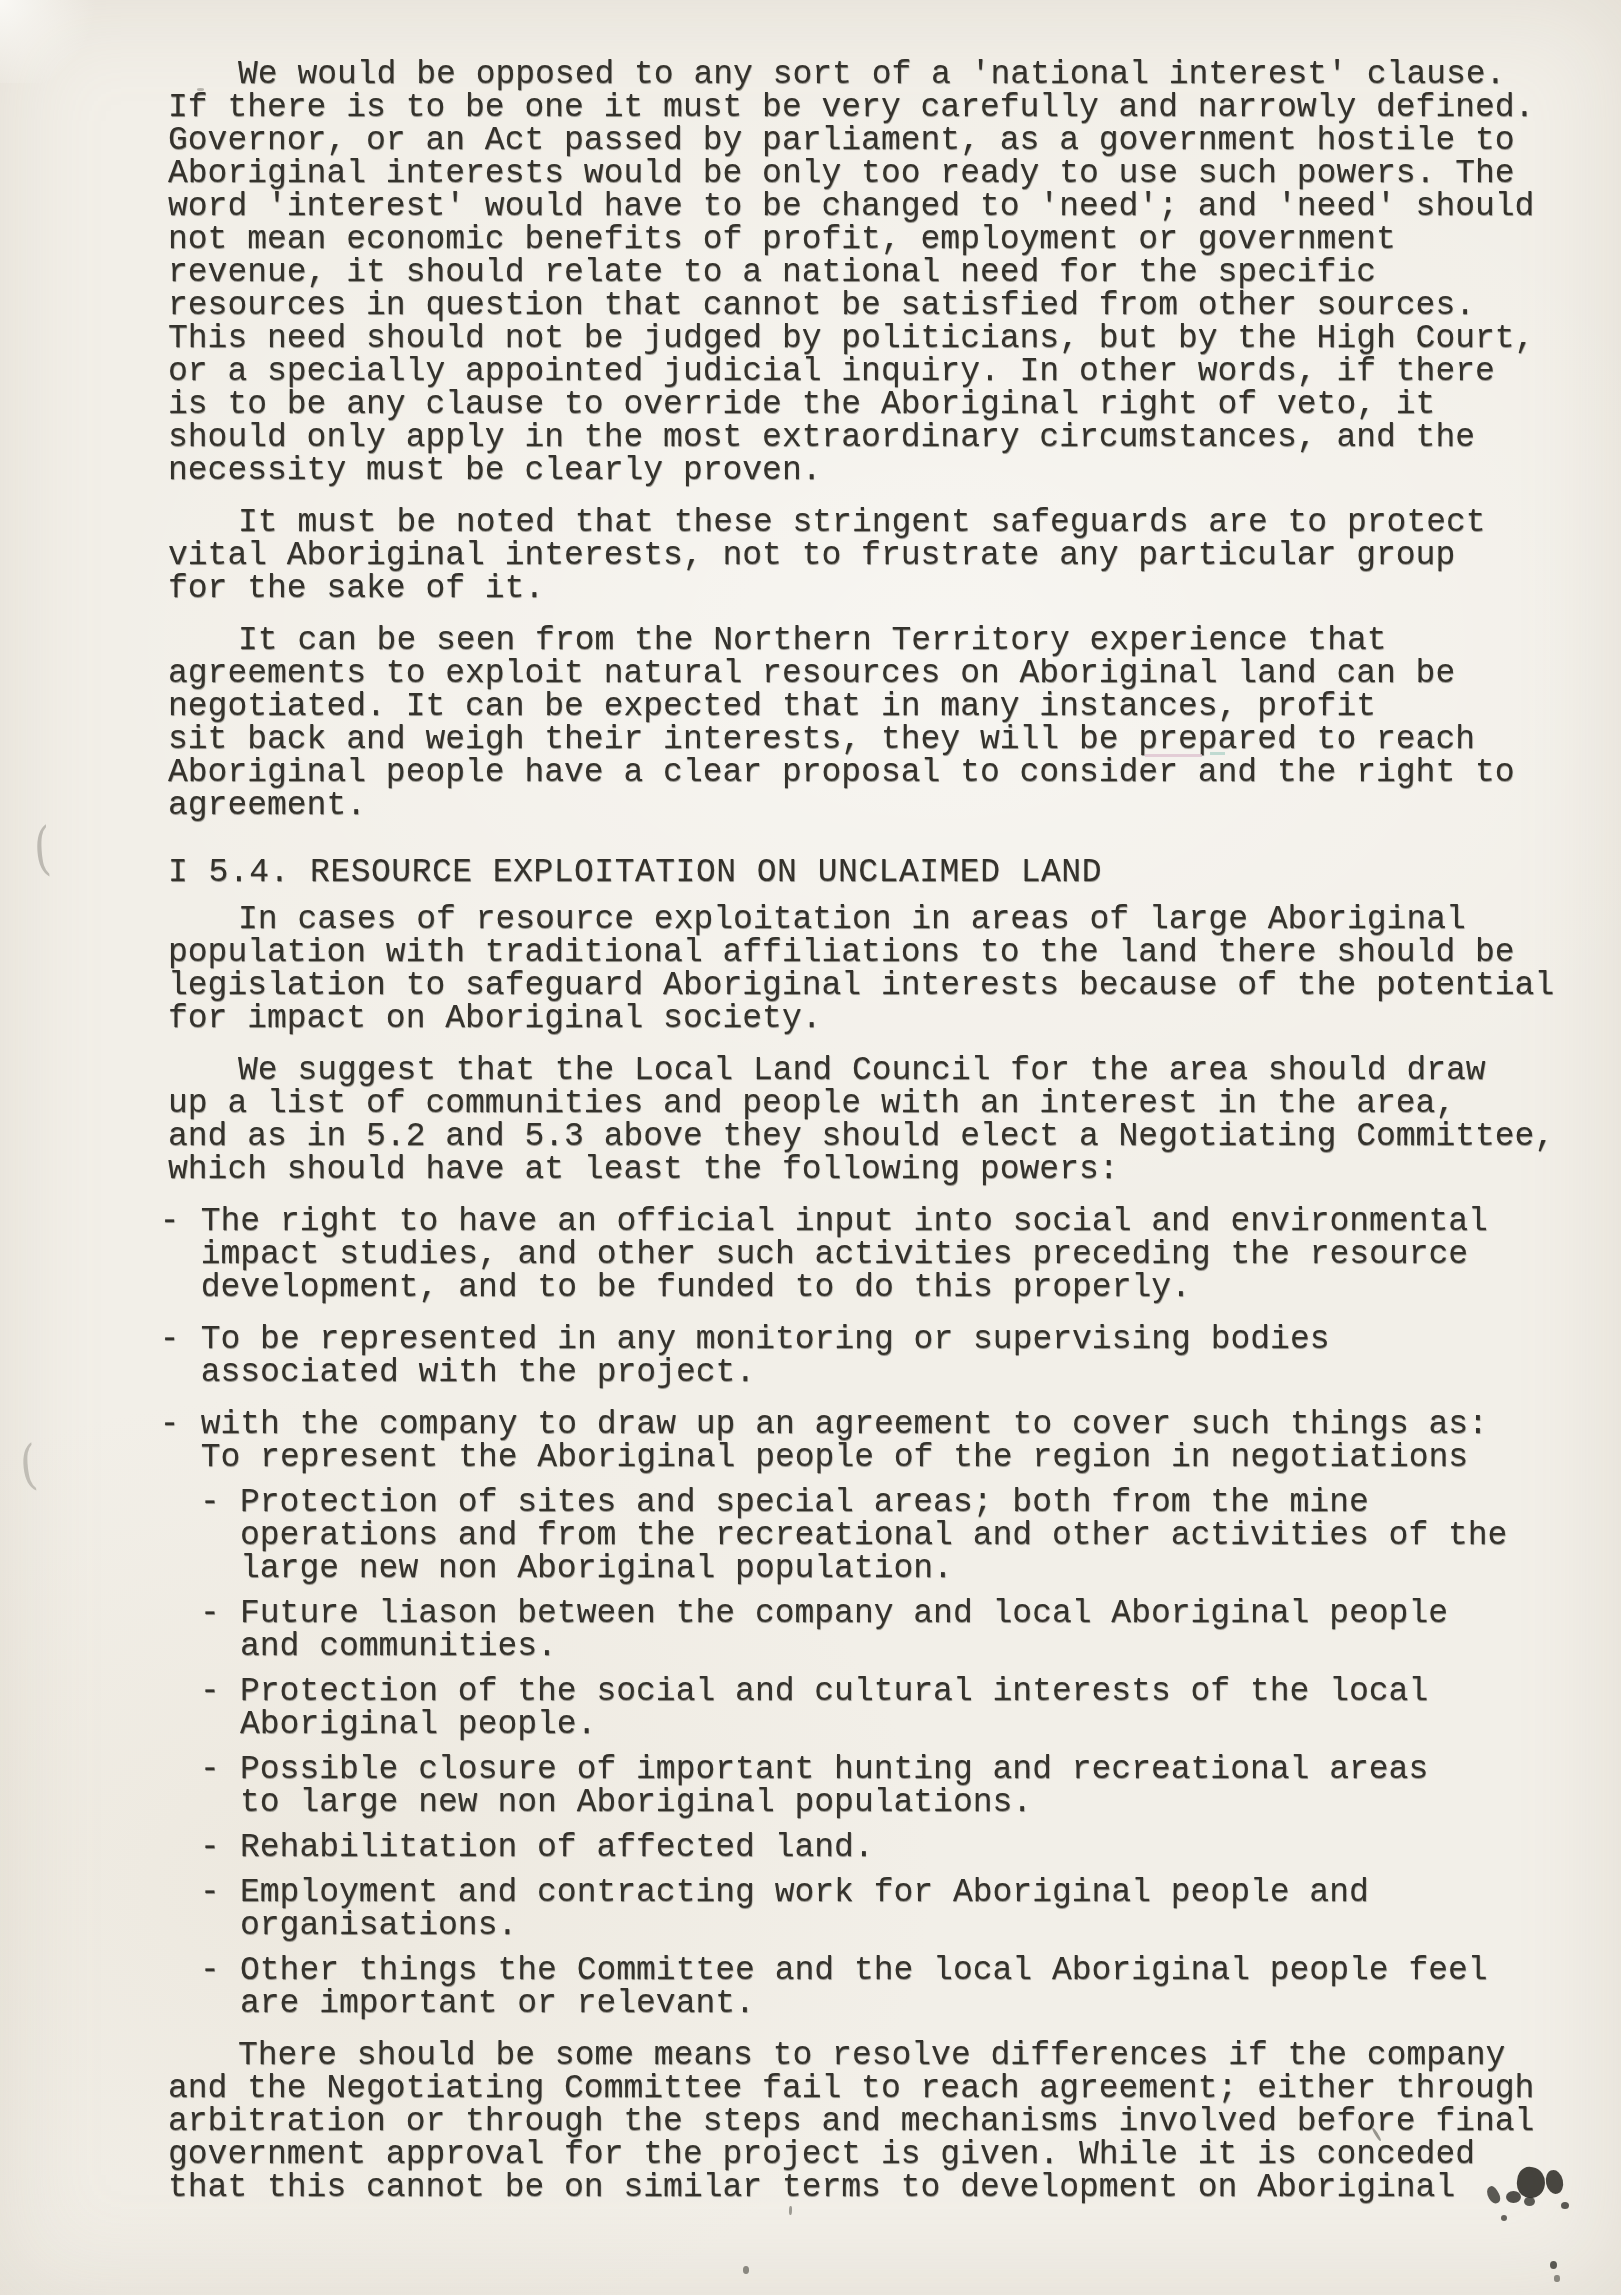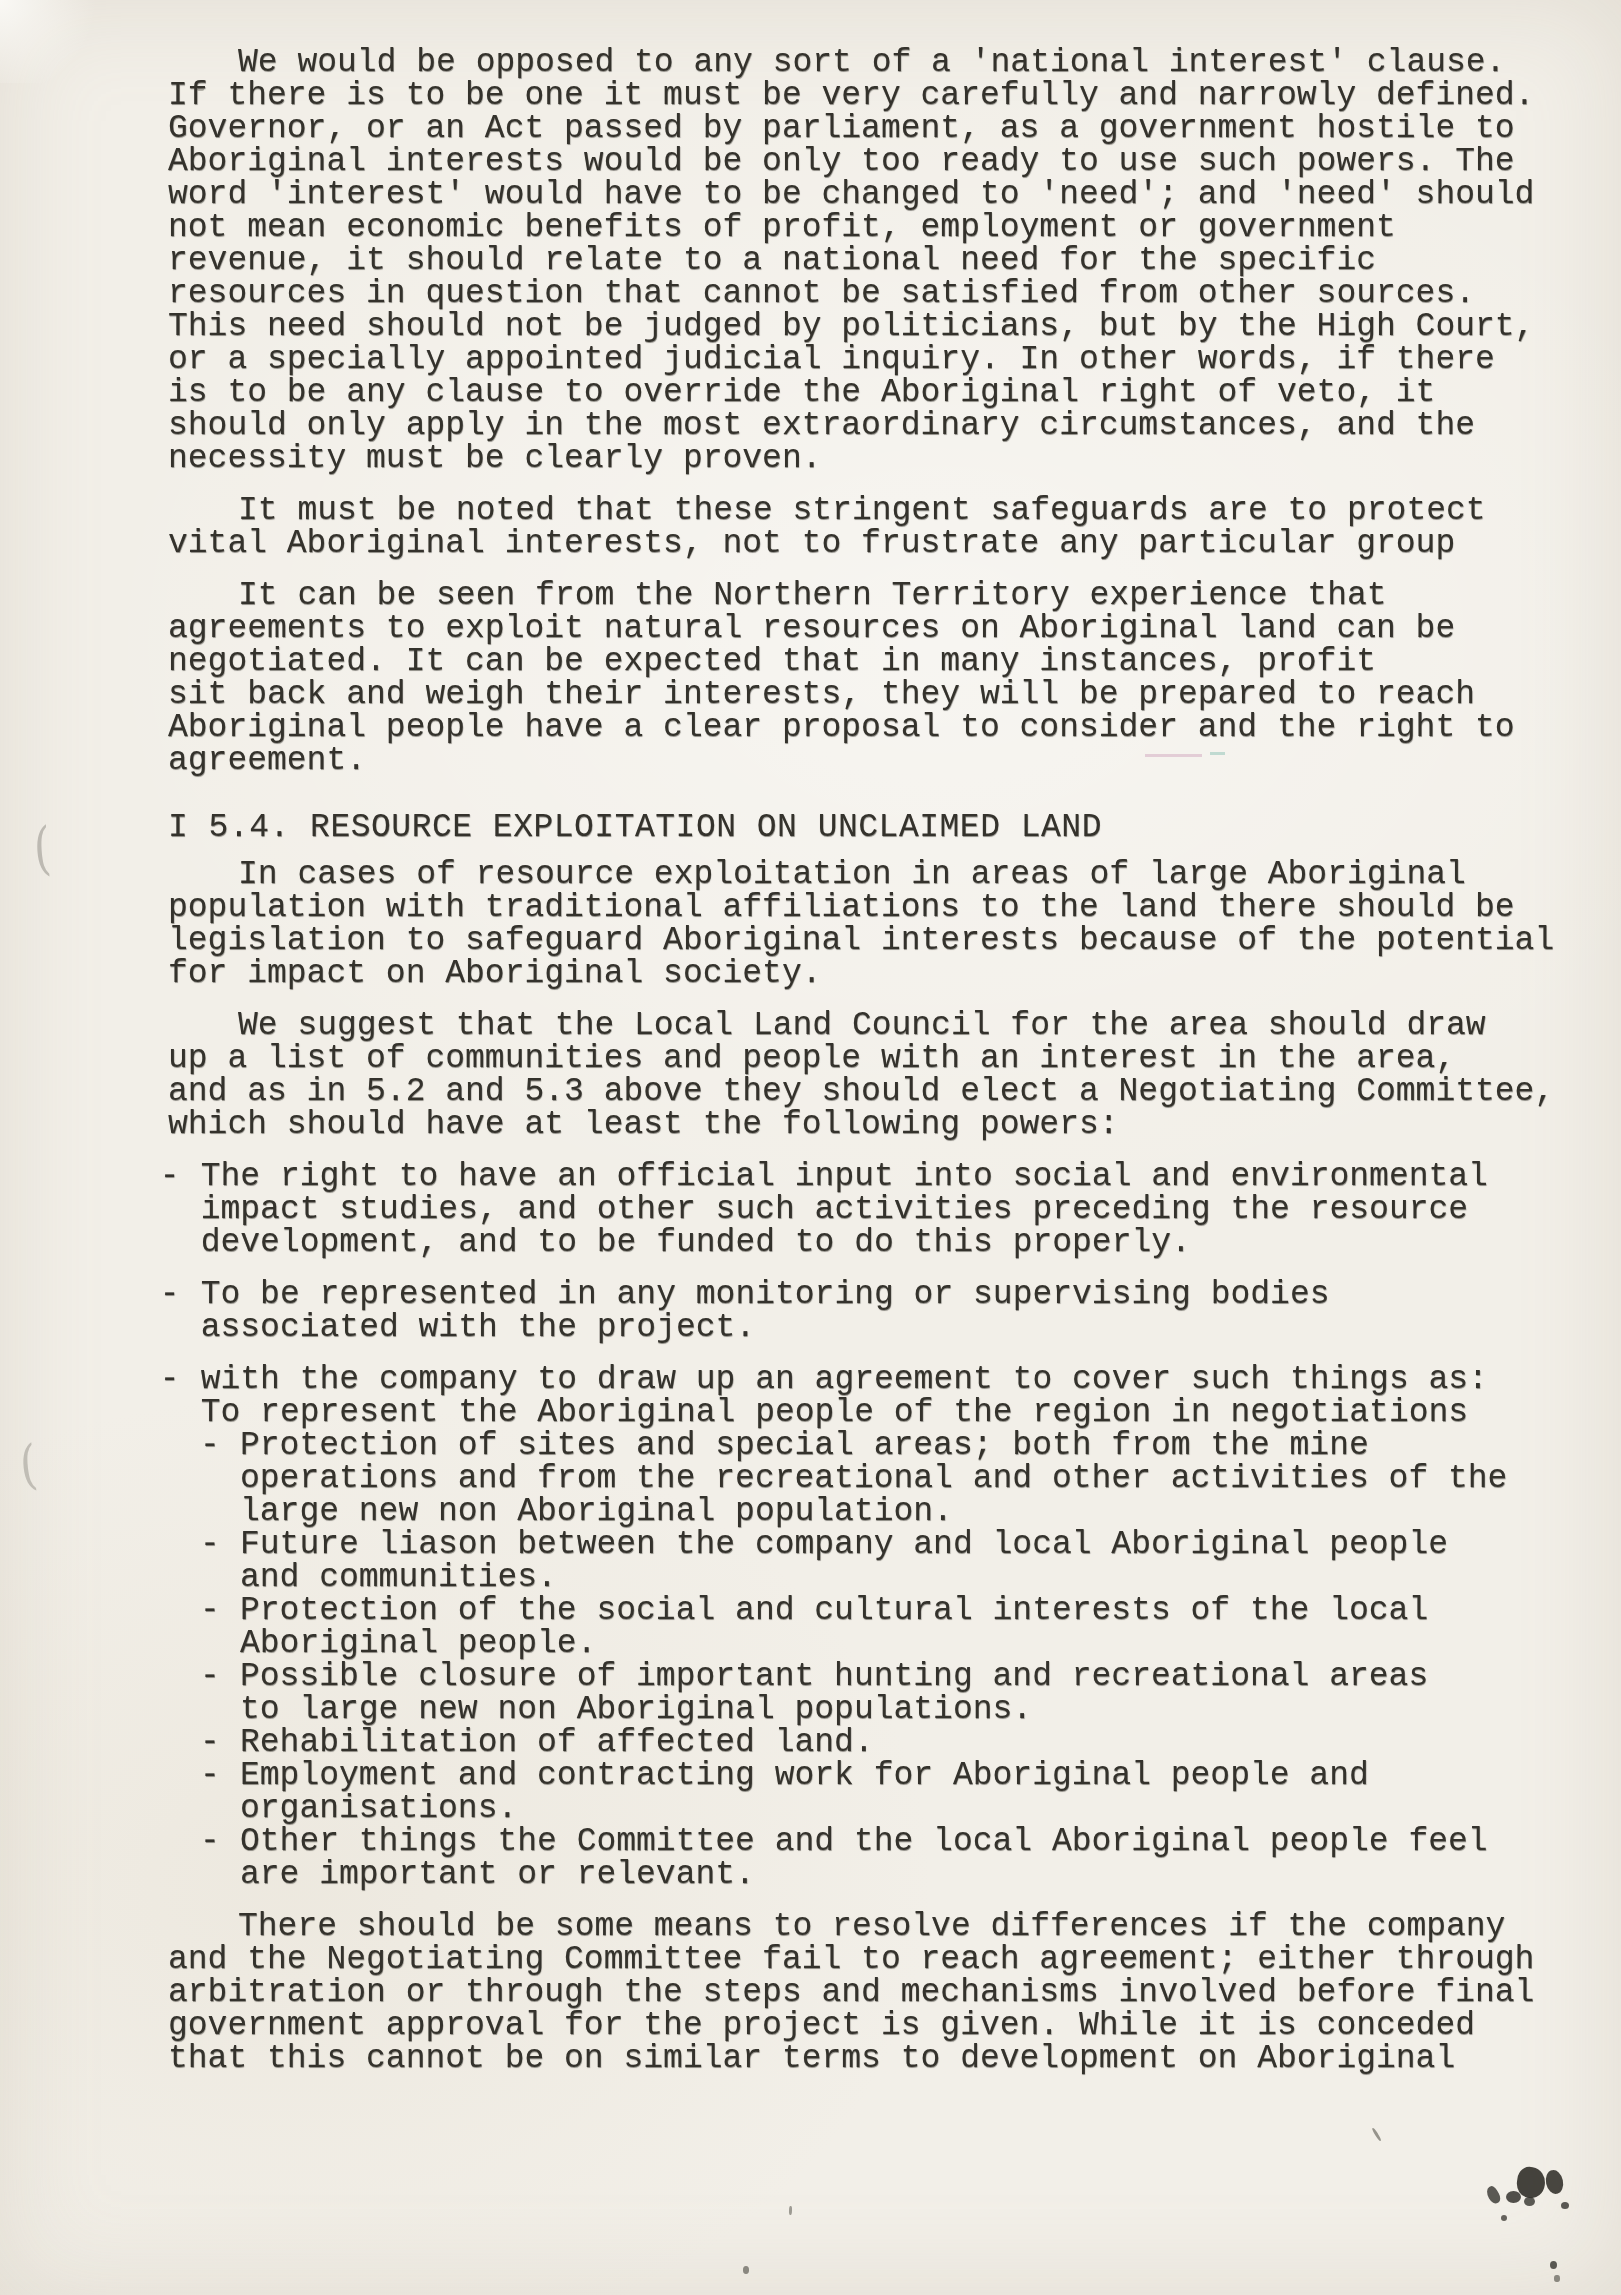--- a/index.html
+++ b/index.html
@@ -20,21 +20,21 @@
   .corner-glow{
     position:absolute;left:0;top:0;width:110px;height:83px;
     background:radial-gradient(circle at 0 0, rgba(252,251,248,0.9) 0%, rgba(252,251,248,0) 70%);
   }
   .doc{
     position:absolute;left:168px;top:46px;width:1419px;
     color:#34322c;
     font-size:33px;line-height:33px;
     text-shadow:0.4px 0.6px 0.7px rgba(48,46,40,0.50);
   }
-  .block{margin:0 0 19px 0;}
+  .block{margin:12px 0 19px 0;}
   .line{white-space:pre;}
   .paragraph > .line:first-child{text-indent:70px;}
   .heading{margin:34px 0 13.8px 0;letter-spacing:0.5px;}
   .bullet{position:relative;margin-left:-8.3px;padding-left:41px;}
   .subbullet{position:relative;margin-left:32px;padding-left:40px;margin-bottom:0;}
   .tight{margin-bottom:0;}
   .gap{margin-bottom:19px;}
   .marker{position:absolute;left:0;top:0;}
   
   .pencil{
@@ -62,20 +62,21 @@
         <div class="line">resources in question that cannot be satisfied from other sources.</div>
         <div class="line">This need should not be judged by politicians, but by the High Court,</div>
         <div class="line">or a specially appointed judicial inquiry. In other words, if there</div>
         <div class="line">is to be any clause to override the Aboriginal right of veto, it</div>
         <div class="line">should only apply in the most extraordinary circumstances, and the</div>
         <div class="line">necessity must be clearly proven.</div>
       </div>
       <div class="block paragraph">
         <div class="line">It must be noted that these stringent safeguards are to protect</div>
         <div class="line">vital Aboriginal interests, not to frustrate any particular group</div>
+        <div class="line">for the sake of it.</div>
       </div>
       <div class="block paragraph">
         <div class="line">It can be seen from the Northern Territory experience that</div>
         <div class="line">agreements to exploit natural resources on Aboriginal land can be</div>
         <div class="line">negotiated. It can be expected that in many instances, profit</div>
         <div class="line">sit back and weigh their interests, they will be prepared to reach</div>
         <div class="line">Aboriginal people have a clear proposal to consider and the right to</div>
         <div class="line">agreement.</div>
       </div>
       <div class="block heading">

